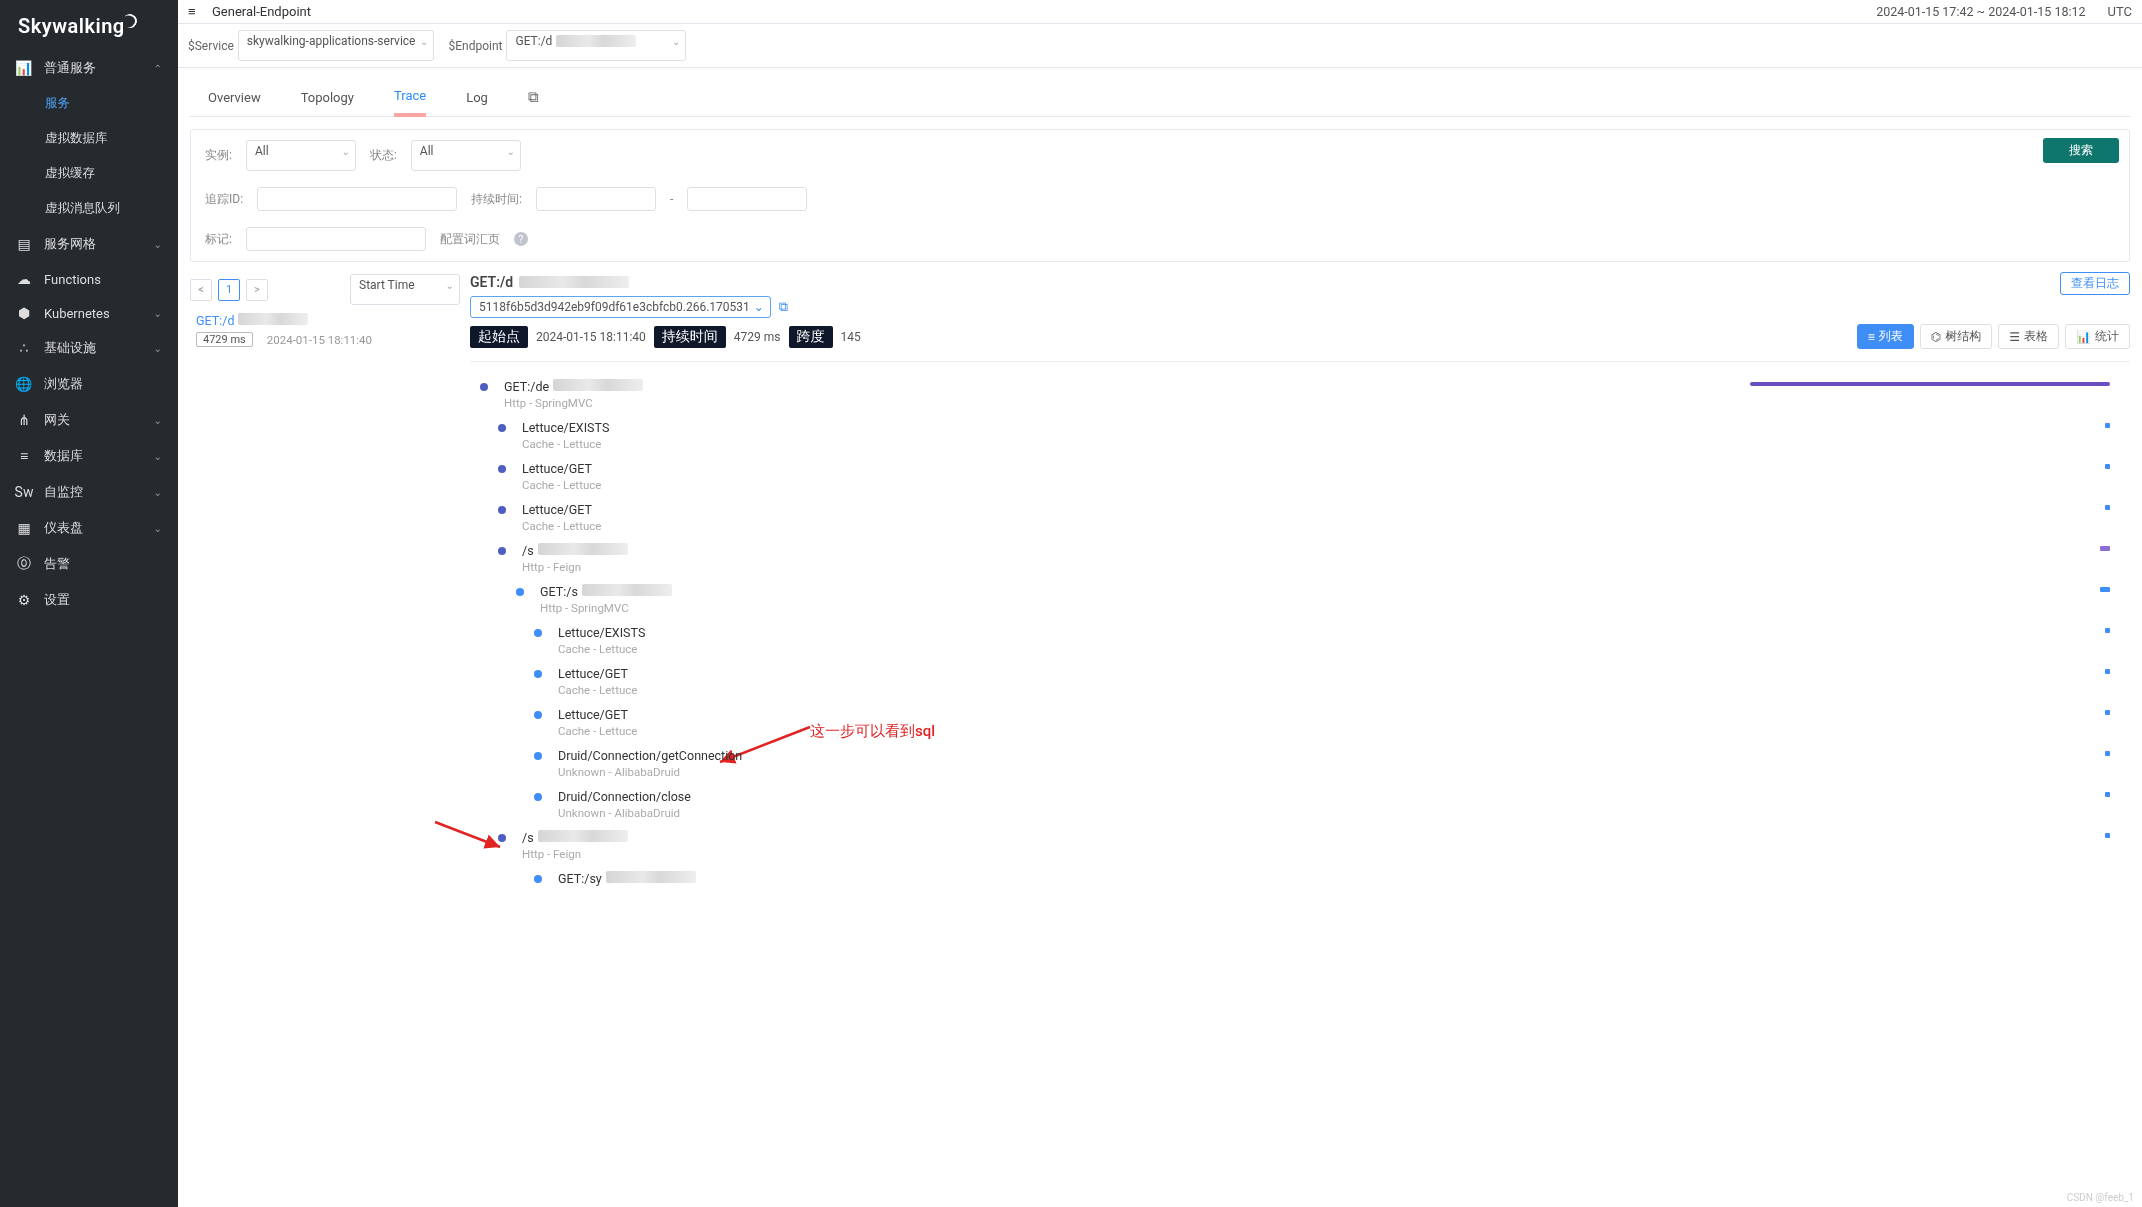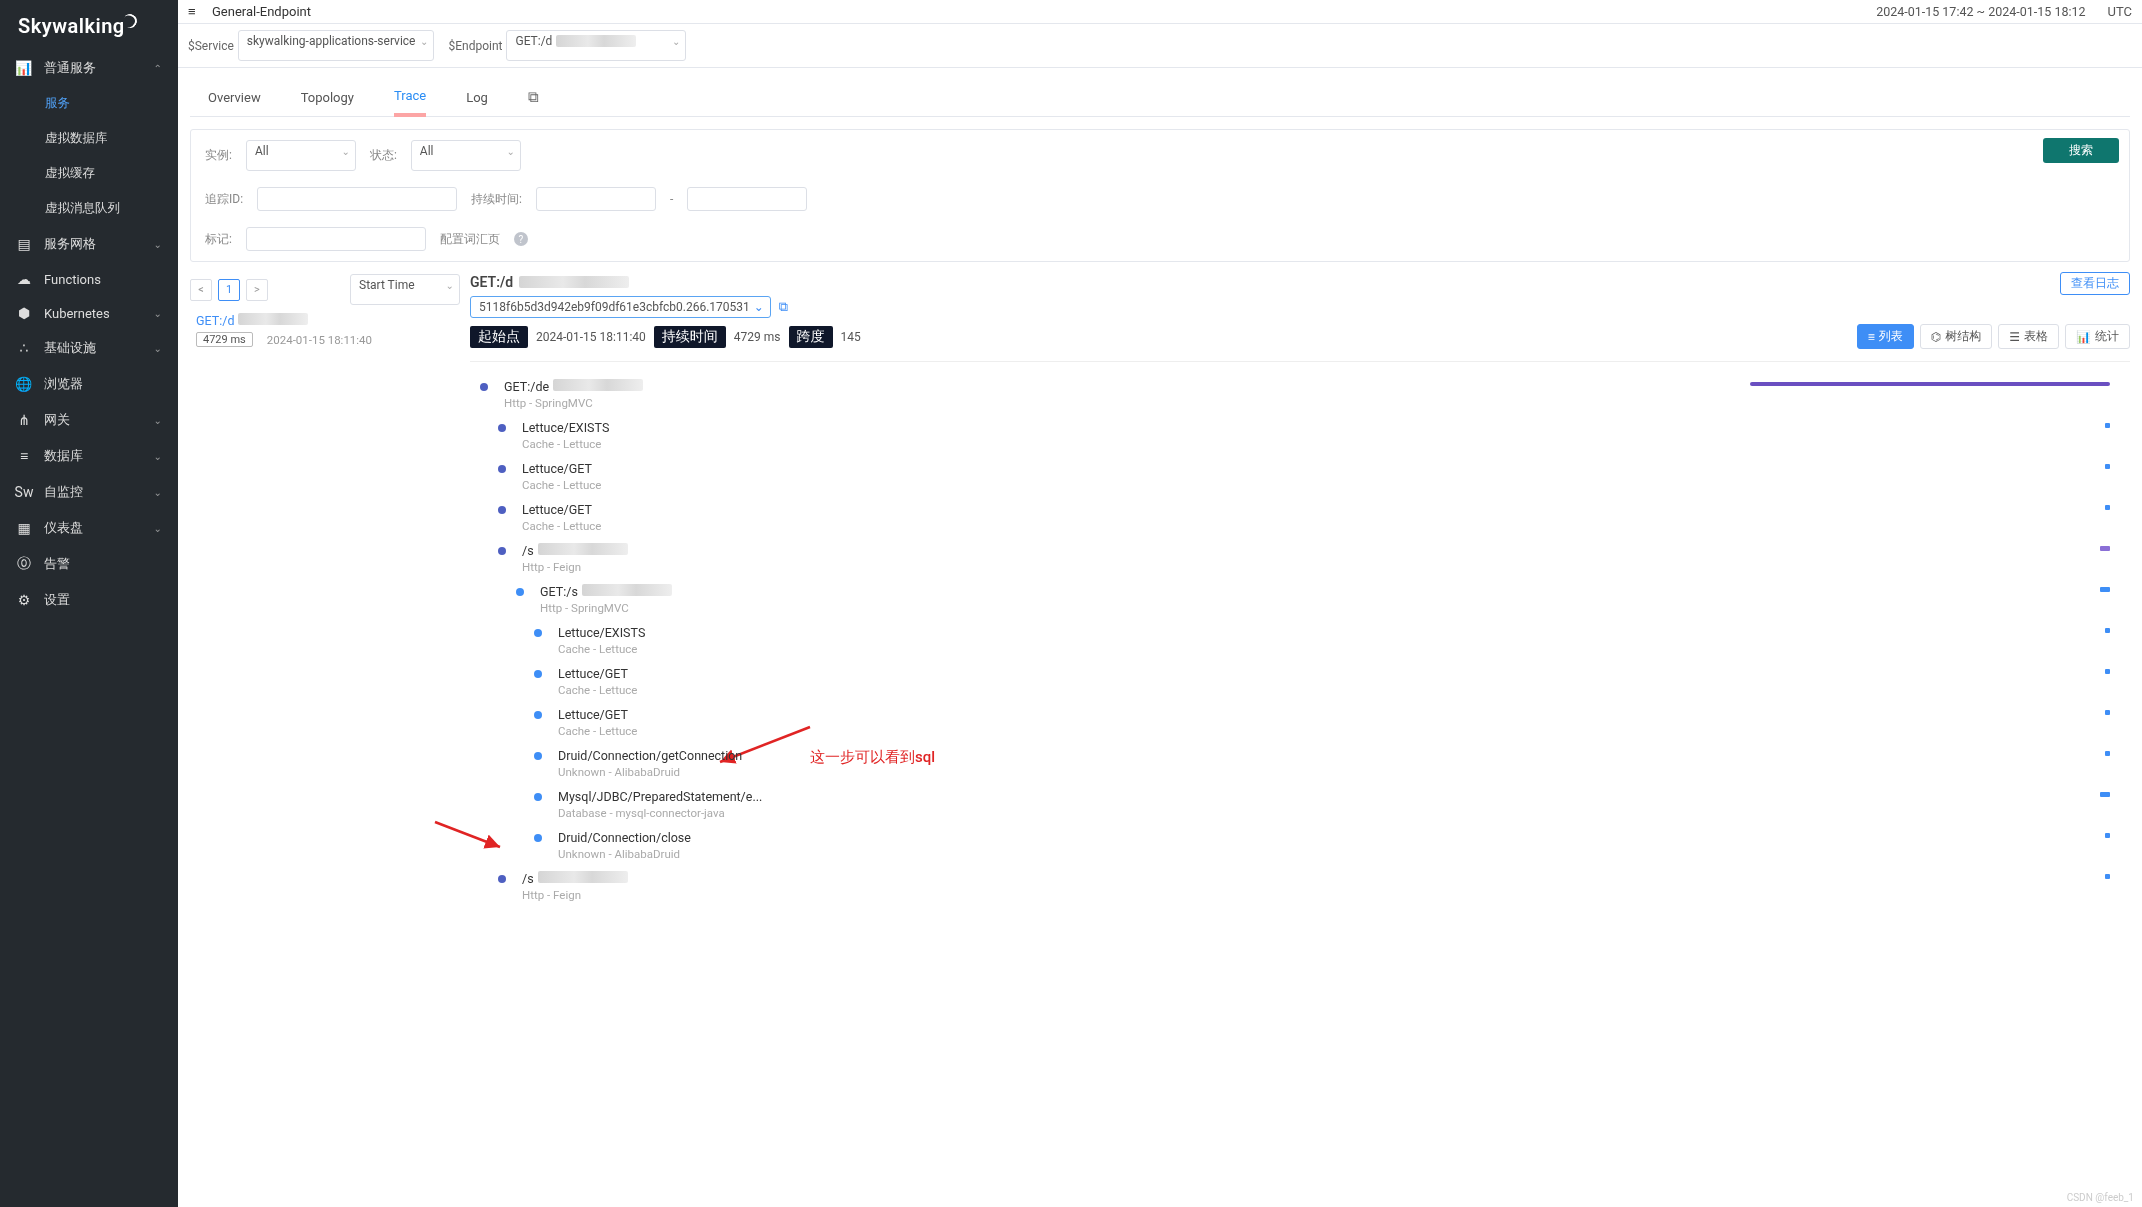--- a/index.html
+++ b/index.html
@@ -246,21 +246,21 @@
               <div class="view-btns">
                 <span class="vbtn primary">≡ <span>列表</span></span>
                 <span class="vbtn">⌬ <span>树结构</span></span>
                 <span class="vbtn">☰ <span>表格</span></span>
                 <span class="vbtn">📊 <span>统计</span></span>
               </div>
             </div>
           </div>
 
           <div class="span-list" id="span-root">
-            <div class="annot" style="top:360px; left:340px;margin-top:26px;">这一步可以看到sql</div>
+            <div class="annot" style="top:360px; left:340px;">这一步可以看到sql</div>
             <svg class="arrow" style="top:360px; left:240px;" width="110" height="50">
                 <defs>
                   <marker id="ah" markerWidth="8" markerHeight="8" refX="6" refY="3" orient="auto">
                     <path d="M0,0 L6,3 L0,6 Z" fill="#e02424"></path>
                   </marker>
                 </defs>
                 <line x1="100" y1="5" x2="10" y2="40" stroke="#e02424" stroke-width="2.5" marker-end="url(#ah)"></line>
               </svg>
             <svg class="arrow" style="top:455px; left:-40px;" width="80" height="40">
                 <line x1="5" y1="5" x2="70" y2="30" stroke="#e02424" stroke-width="2.5" marker-end="url(#ah)"></line>
@@ -341,40 +341,39 @@
                 <span class="dot blue"></span>
                 <div class="span-txt">
                   <div class="span-name">Druid/Connection/getConnection</div>
                   <div class="span-sub">Unknown - AlibabaDruid</div>
                 </div>
                 <div class="tick-dot"></div>
               </div>
               <div class="span-row" style="padding-left: 64px;">
                 <span class="dot blue"></span>
                 <div class="span-txt">
-                  <div class="span-name">Mysql/JDBC/PreparedStatement/e...</div>
-                  <div class="span-sub">Database - mysql-connector-java</div>
-                </div>
-                <div class="tick-dot" style="width:10px"></div>
-              </div>
-              <div class="span-row" style="padding-left: 64px;">
-                <span class="dot blue"></span>
-                <div class="span-txt">
                   <div class="span-name">Druid/Connection/close</div>
                   <div class="span-sub">Unknown - AlibabaDruid</div>
                 </div>
                 <div class="tick-dot"></div>
               </div>
               <div class="span-row" style="padding-left: 28px;">
                 <span class="dot "></span>
                 <div class="span-txt">
                   <div class="span-name">/s<span class="blurbox" style="width:90px;margin-left:4px"></span></div>
                   <div class="span-sub">Http - Feign</div>
                 </div>
                 <div class="tick-dot"></div>
+              </div>
+              <div class="span-row" style="padding-left: 64px;">
+                <span class="dot blue"></span>
+                <div class="span-txt">
+                  <div class="span-name">GET:/sy<span class="blurbox" style="width:90px;margin-left:4px"></span></div>
+                  <div class="span-sub"></div>
+                </div>
               </div>
             </div>
         </div>
       </div>
     </div>
   </main>
 </div>
 <div class="watermark">CSDN @feeb_1</div>
 
 </body></html>

